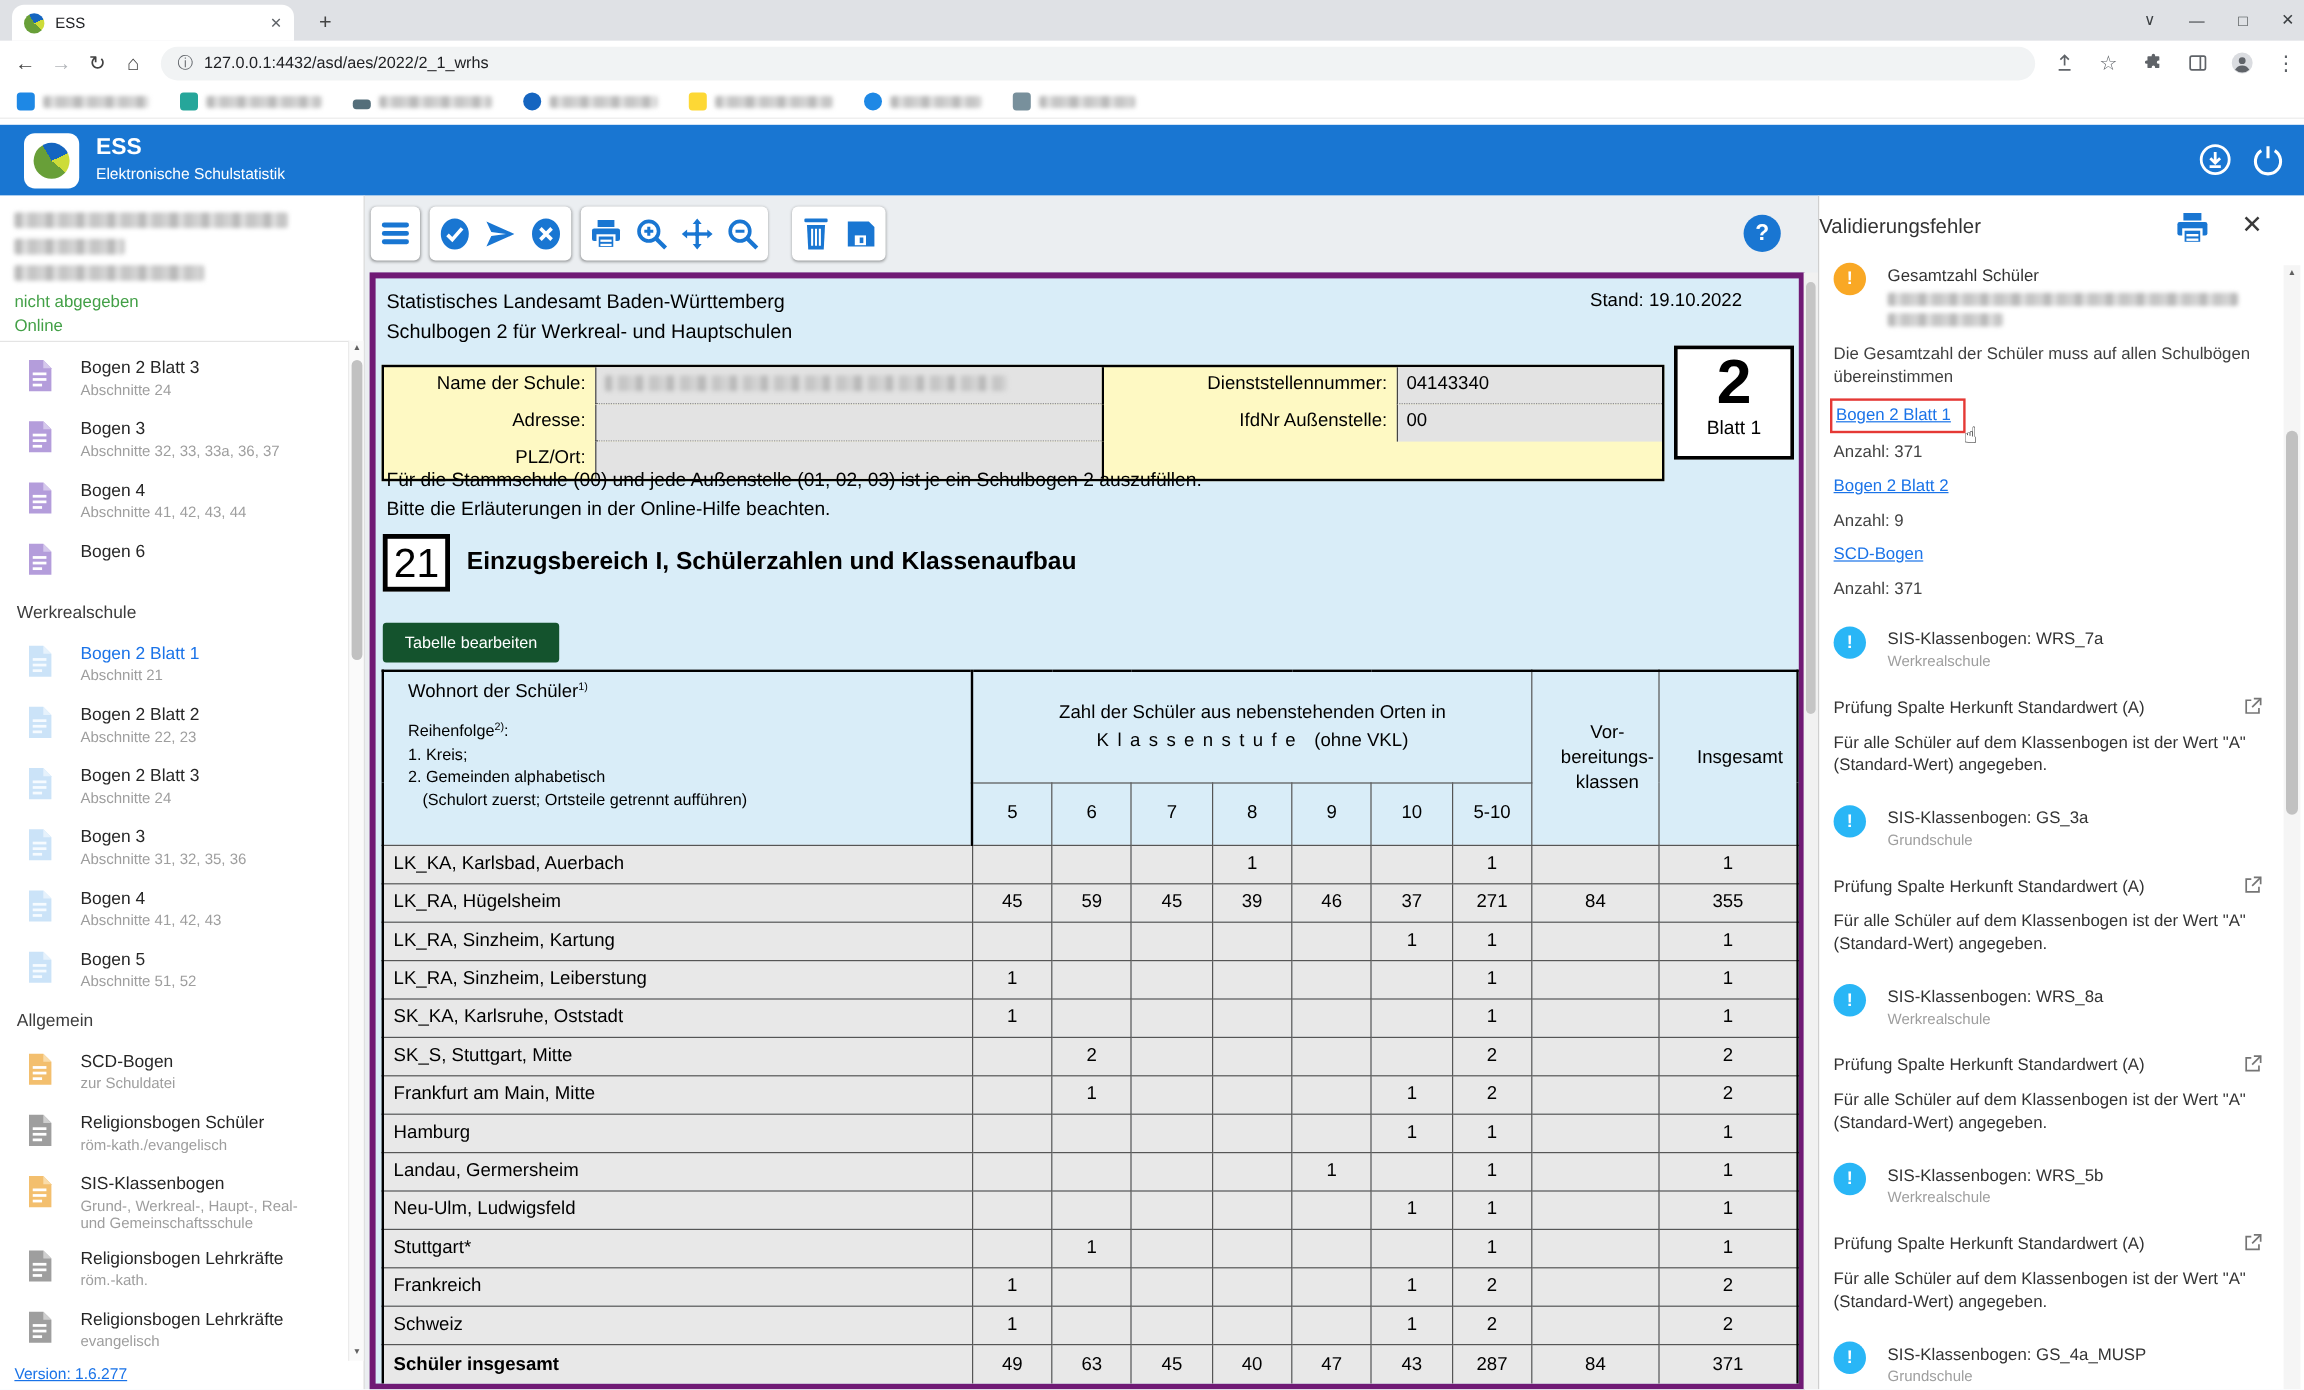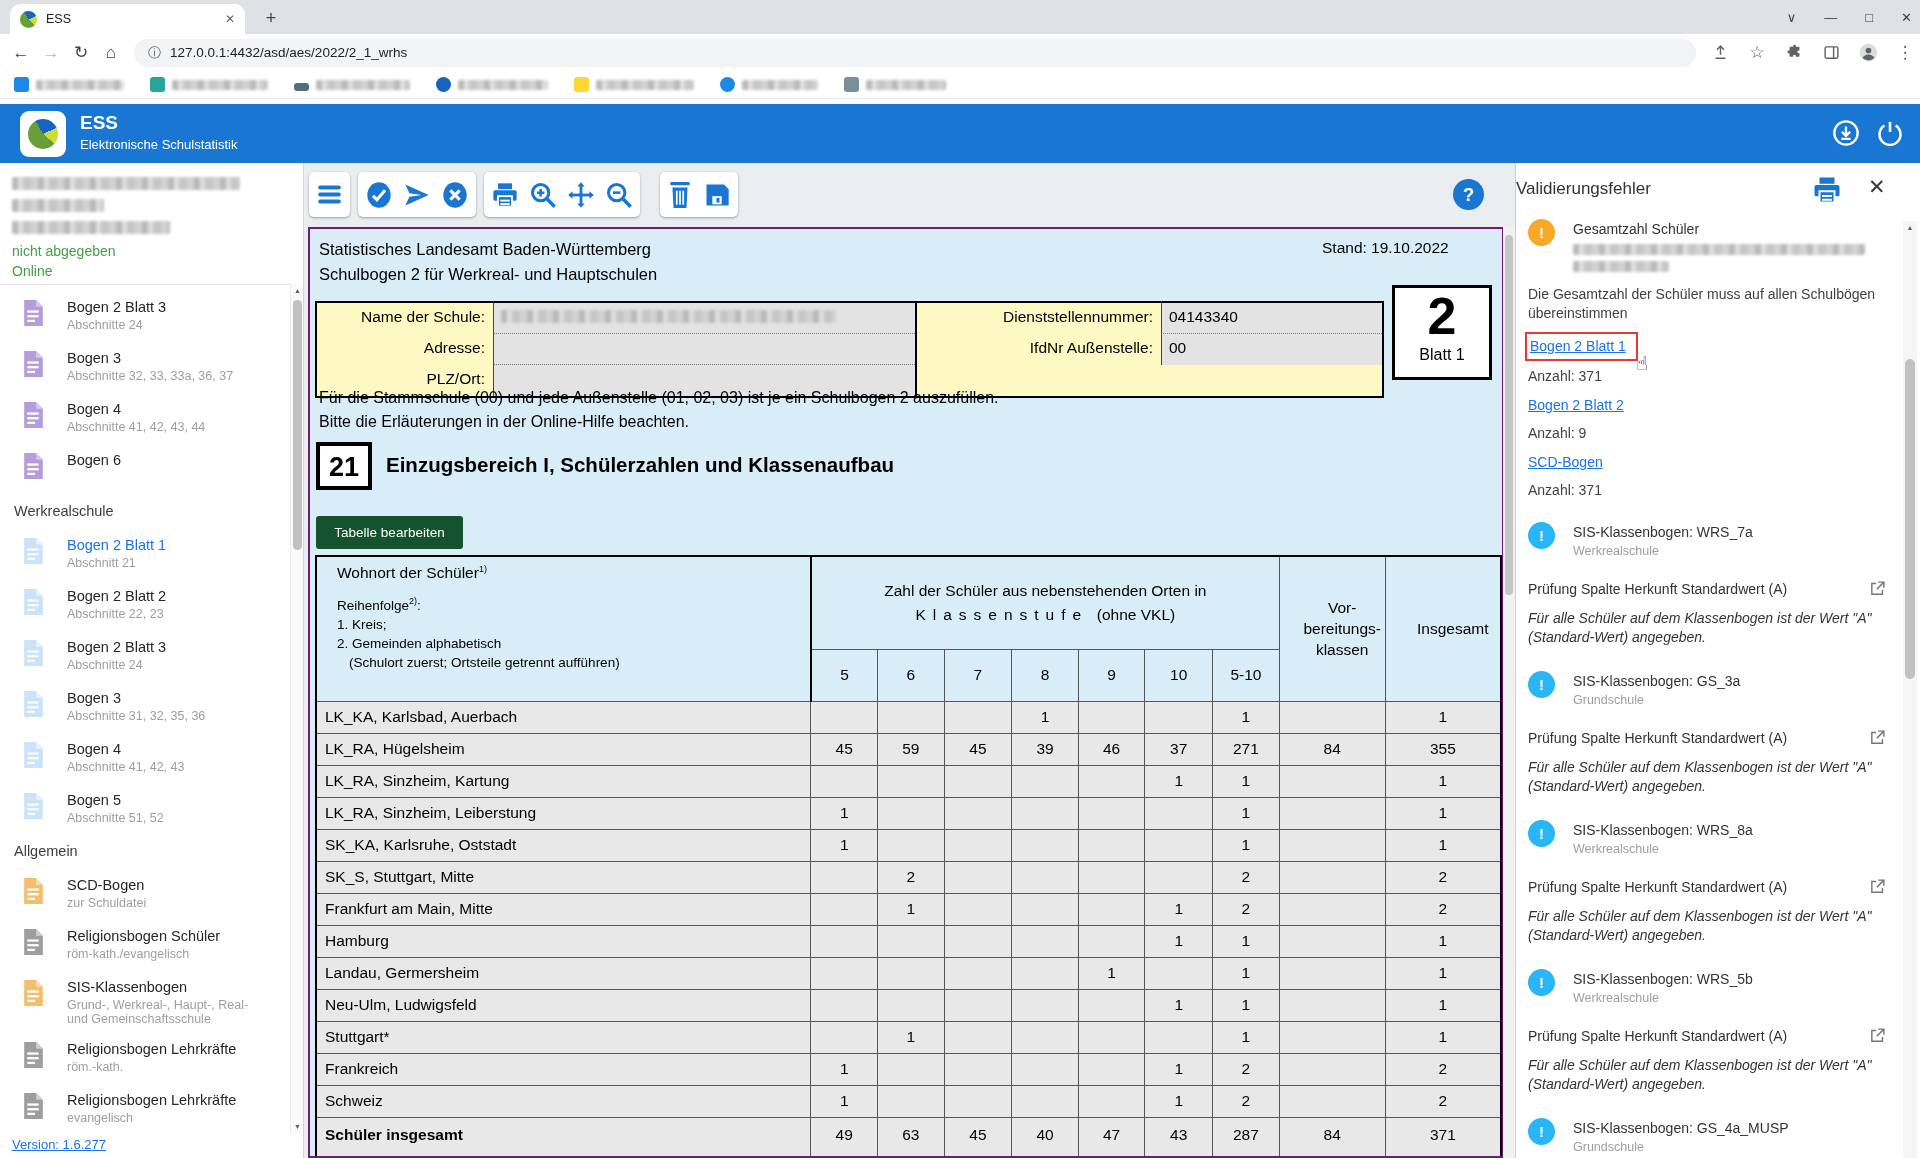--- a/index.html
+++ b/index.html
@@ -61,35 +61,35 @@
   #sb-scroll .arr.down { position:absolute; bottom:0; }
   #sb-scroll .thumb { position:absolute; top:16px; left:2px; width:9px; height:250px; background:#c1c1c1; border-radius:5px; }
   #version { position:absolute; left:12px; bottom:6px; font-size:13px; color:#1a73e8; text-decoration:underline; cursor:pointer; }
 
   
   #main { position:absolute; left:304px; top:163px; width:1211px; height:995px; background:#ebeef1; }
   #toolbar { position:absolute; left:5px; top:9px; display:flex; gap:8px; }
   .tbtn { background:#fff; border-radius:5px; box-shadow:0 1px 2.5px rgba(0,0,0,.35); height:45px; display:flex; align-items:center; padding:0 7px; gap:10px; cursor:pointer; }
   #help-circle { position:absolute; left:1149px; top:16px; width:31px; height:31px; border-radius:50%; background:#1976d2; color:#fff; font-size:19px; font-weight:bold; text-align:center; line-height:31px; cursor:pointer; }
 
-  #card { position:absolute; left:4px; top:64px; width:1196px; height:931px; background:#d9edf8; border:2px solid #701a75; overflow:hidden; }
+  #card { position:absolute; left:4px; top:64px; width:1196px; height:931px; background:#d9edf8; border:5px solid #701a75; overflow:hidden; }
   #agency { position:absolute; left:9px; top:8px; font-size:16.5px; color:#000; line-height:25px; }
   #stand { position:absolute; left:1012px; top:10px; font-size:15.5px; color:#000; }
   #formhead { position:absolute; left:5px; top:56px; display:flex; }
   .fh { display:grid; grid-template-columns:176px 422px 246px 221px; grid-auto-rows:31px; border:2px solid #000; background:#fef9c3;margin-top:16px; }
   .fh .lbl { font-size:15.5px; text-align:right; padding:5px 8px 0 0; }
   .fh .fld { background:#e3e3e3; border-left:1px solid #444; font-size:15.5px; padding:5px 0 0 7px; position:relative; }
   .fh .fld.dot { border-bottom:1px dotted #777; }
   .fh .rl { border-left:2px solid #000; }
   .fh .blank { background:transparent; }
   #sheetbox { width:100px; height:95px; border:3px solid #000; background:#fff; margin-left:8px; text-align:center; }
   #sheetbox .n { font-size:52px; font-weight:bold; line-height:56px; }
   #sheetbox .b { font-size:16px; margin-top:2px; }
   .note { position:absolute; left:9px; font-size:16px; color:#000; }
-  #box21 { position:absolute; left:6px; top:213px; width:56px; height:48px; border:4px solid #000; background:#fff; text-align:center; font-size:27px; font-weight:bold; line-height:42px; }
+  #box21 { position:absolute; left:6px; top:213px; width:56px; height:48px; border:4px solid #000; background:#fff; text-align:center; font-size:34px; font-weight:normal; line-height:42px; }
   #sect-title { position:absolute; left:76px; top:224px; font-size:20.5px; font-weight:bold; color:#000; }
   #edit-btn { position:absolute; left:6px; top:287px; width:147px; height:33px; background:#14532d; border:none; border-radius:3px; color:#fff; font-size:13.5px; font-family:inherit; cursor:pointer; }
 
   #grade-table { position:absolute; left:5px; top:326px; }
   #grade-table table { border-collapse:collapse; table-layout:fixed; }
   #grade-table td { border:1px solid #555; font-size:15.5px; color:#000; }
   td.corner { vertical-align:top; padding:7px 0 0 8px; border-right:2px solid #000 !important; }
   .c-title { font-size:15.5px; margin-bottom:10px; }
   .c-line { font-size:13.5px; line-height:19px; }
   .c-indent { padding-left:12px; }
@@ -125,21 +125,21 @@
   .p-ref { margin-top:9px; }
   .p-link { display:inline-block; font-size:14px; color:#1a73e8; text-decoration:underline; cursor:pointer; }
   .p-link-wrap { position:relative; display:inline-block; padding:3px 10px 4px 3px; margin-left:-3px; }
   .p-link-wrap.hl { border:2px solid #e53935; }
   .cursor-glyph { position:absolute; right:-12px; bottom:-16px; font-size:19px; color:#111; text-shadow:0 0 2px #fff,0 0 2px #fff; }
   .p-count { font-size:14px; color:#424242; margin-top:7px; }
   .p-item { margin-top:24px; }
   .p-sub { font-size:12.5px; color:#9e9e9e; margin-top:4px; }
   .p-check { display:flex; justify-content:space-between; align-items:center; margin-top:22px;text-align:center; }
   .p-check .cl { font-size:14px; color:#333; }
-  .p-desc { font-size:14px; color:#333; line-height:19px; margin-top:12px; width:350px;font-style:italic; }
+  .p-desc { font-size:14px; color:#333; line-height:19px; margin-top:12px; width:350px; }
   #panel-scroll { position:absolute; right:3px; top:58px; width:14px; height:937px; background:#f5f5f5; }
   #panel-scroll .arr { font-size:7px; color:#606060; text-align:center; line-height:14px; }
   #panel-scroll .thumb { position:absolute; left:2px; top:138px; width:10px; height:320px; background:#c1c1c1; border-radius:5px; }
 </style>
 </head>
 <body>
 
 <div id="screen">
 
   <div id="tabstrip">

